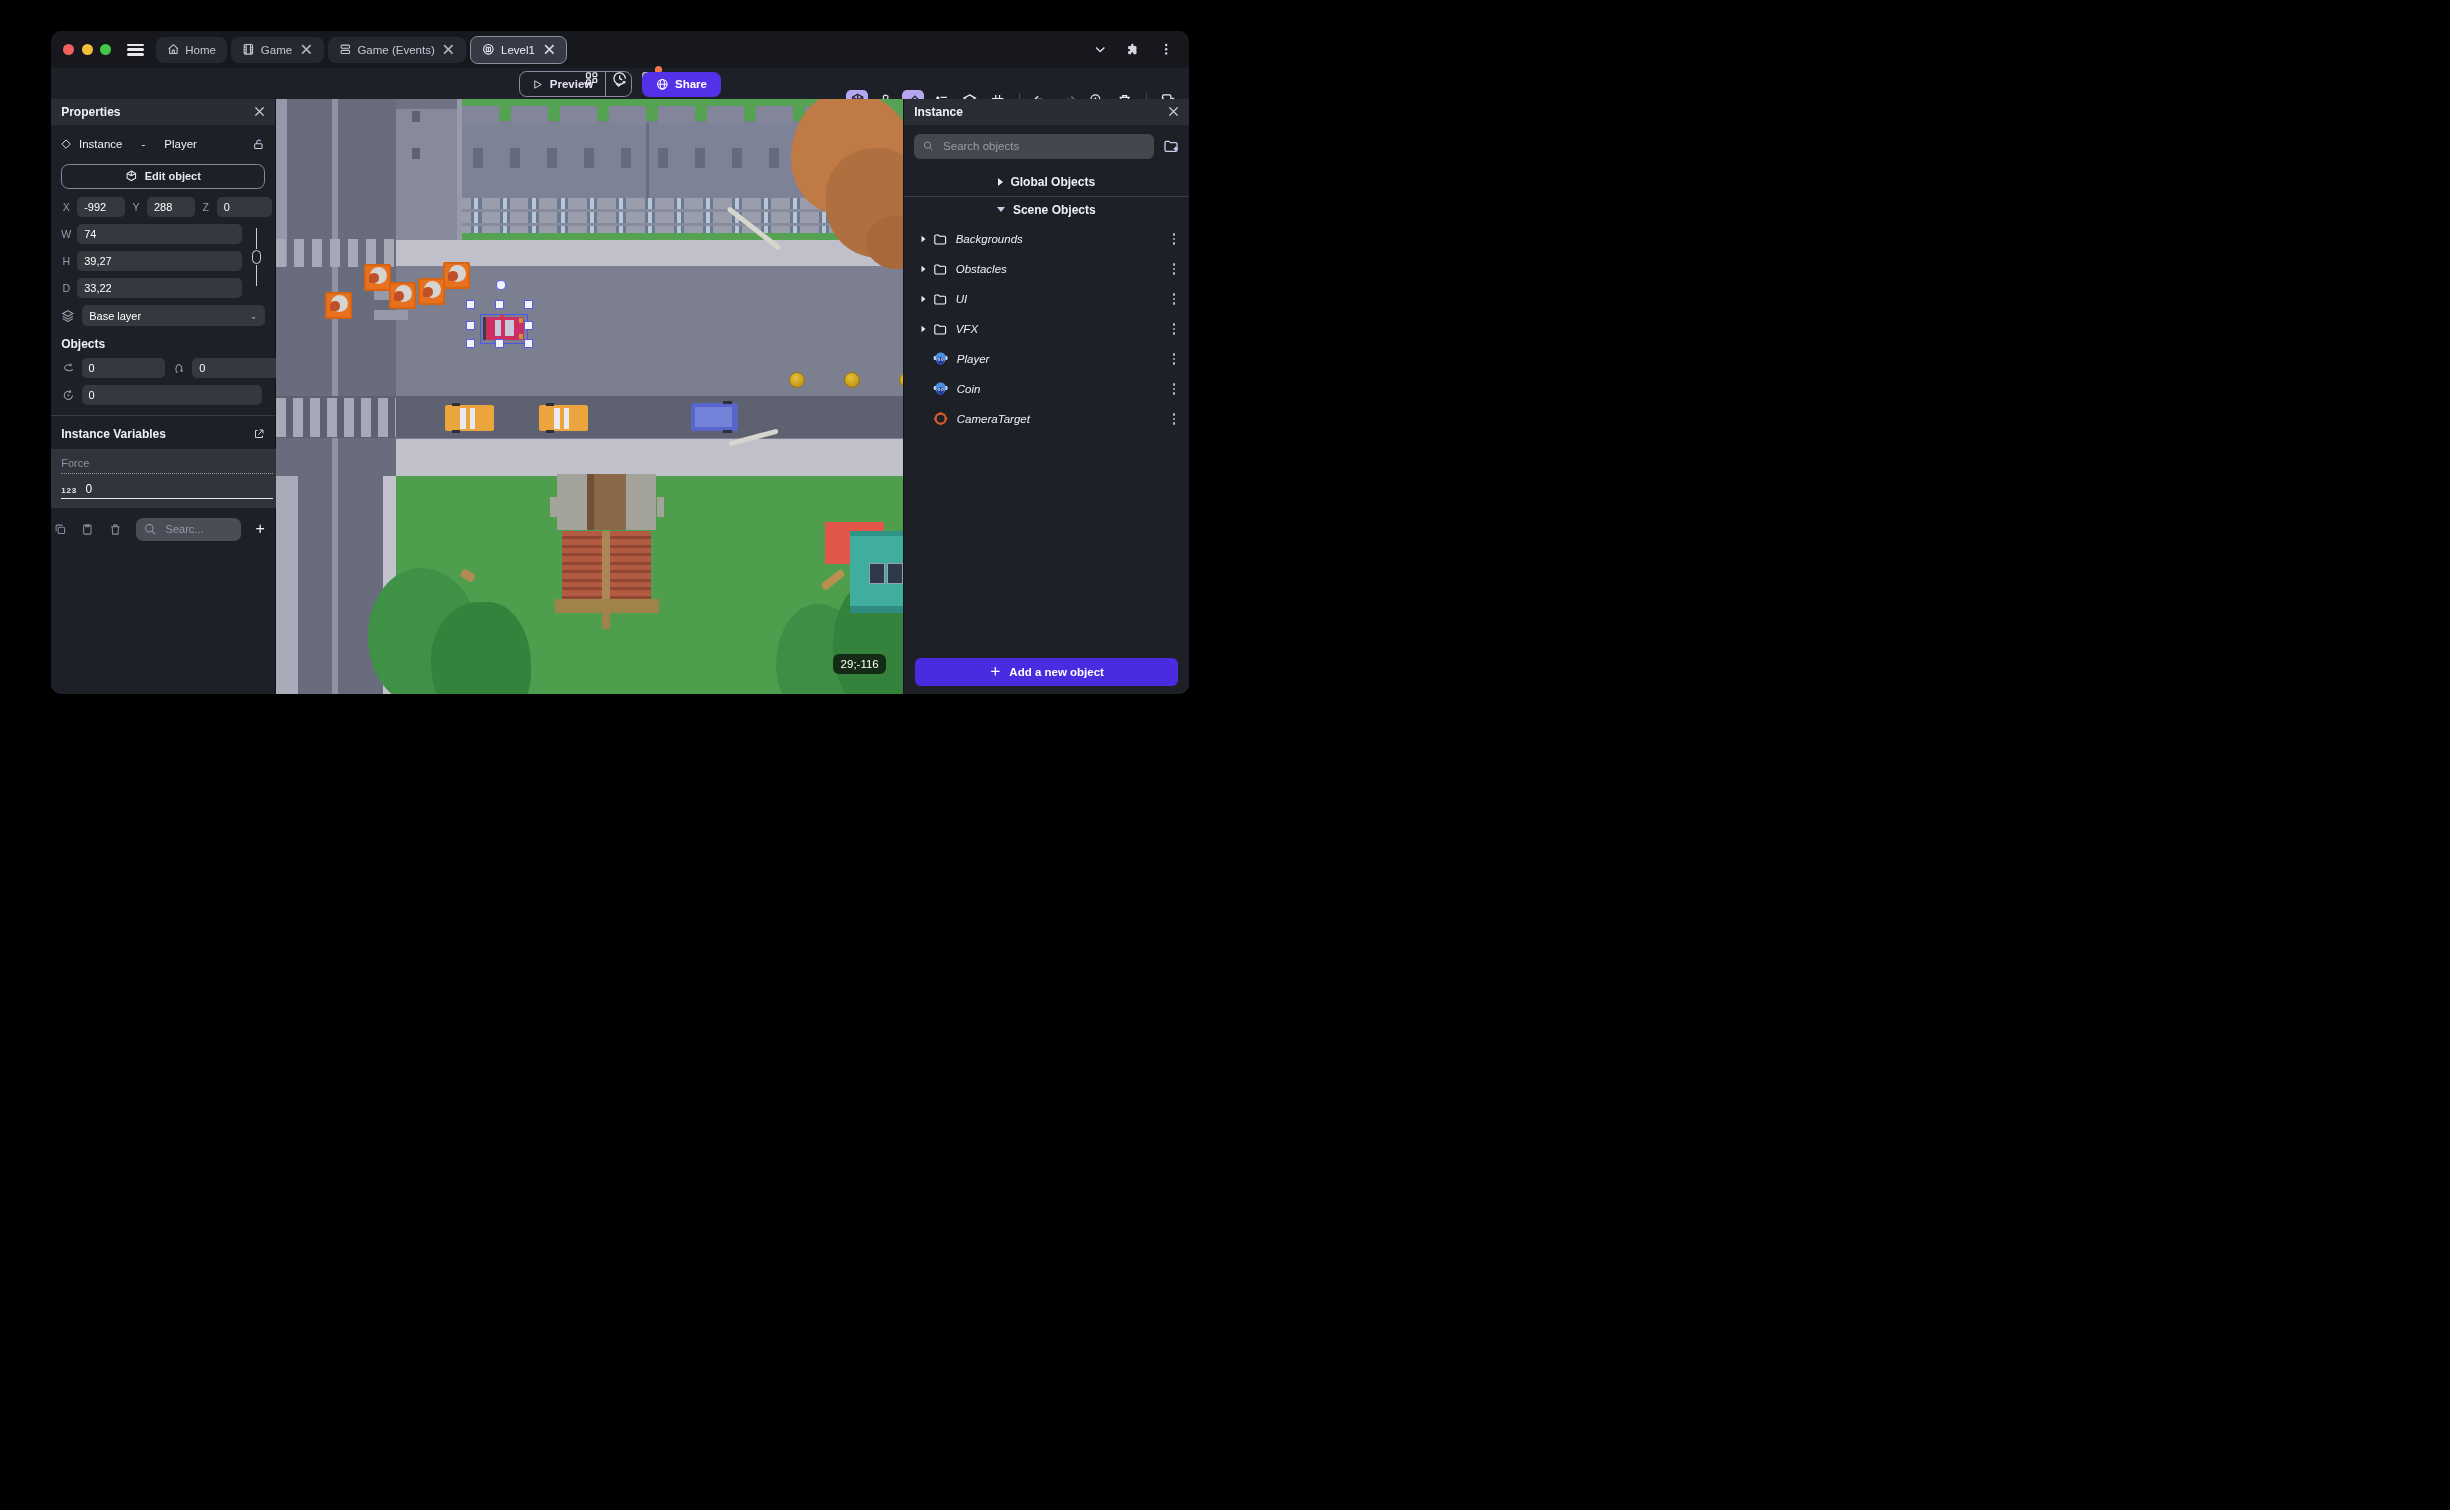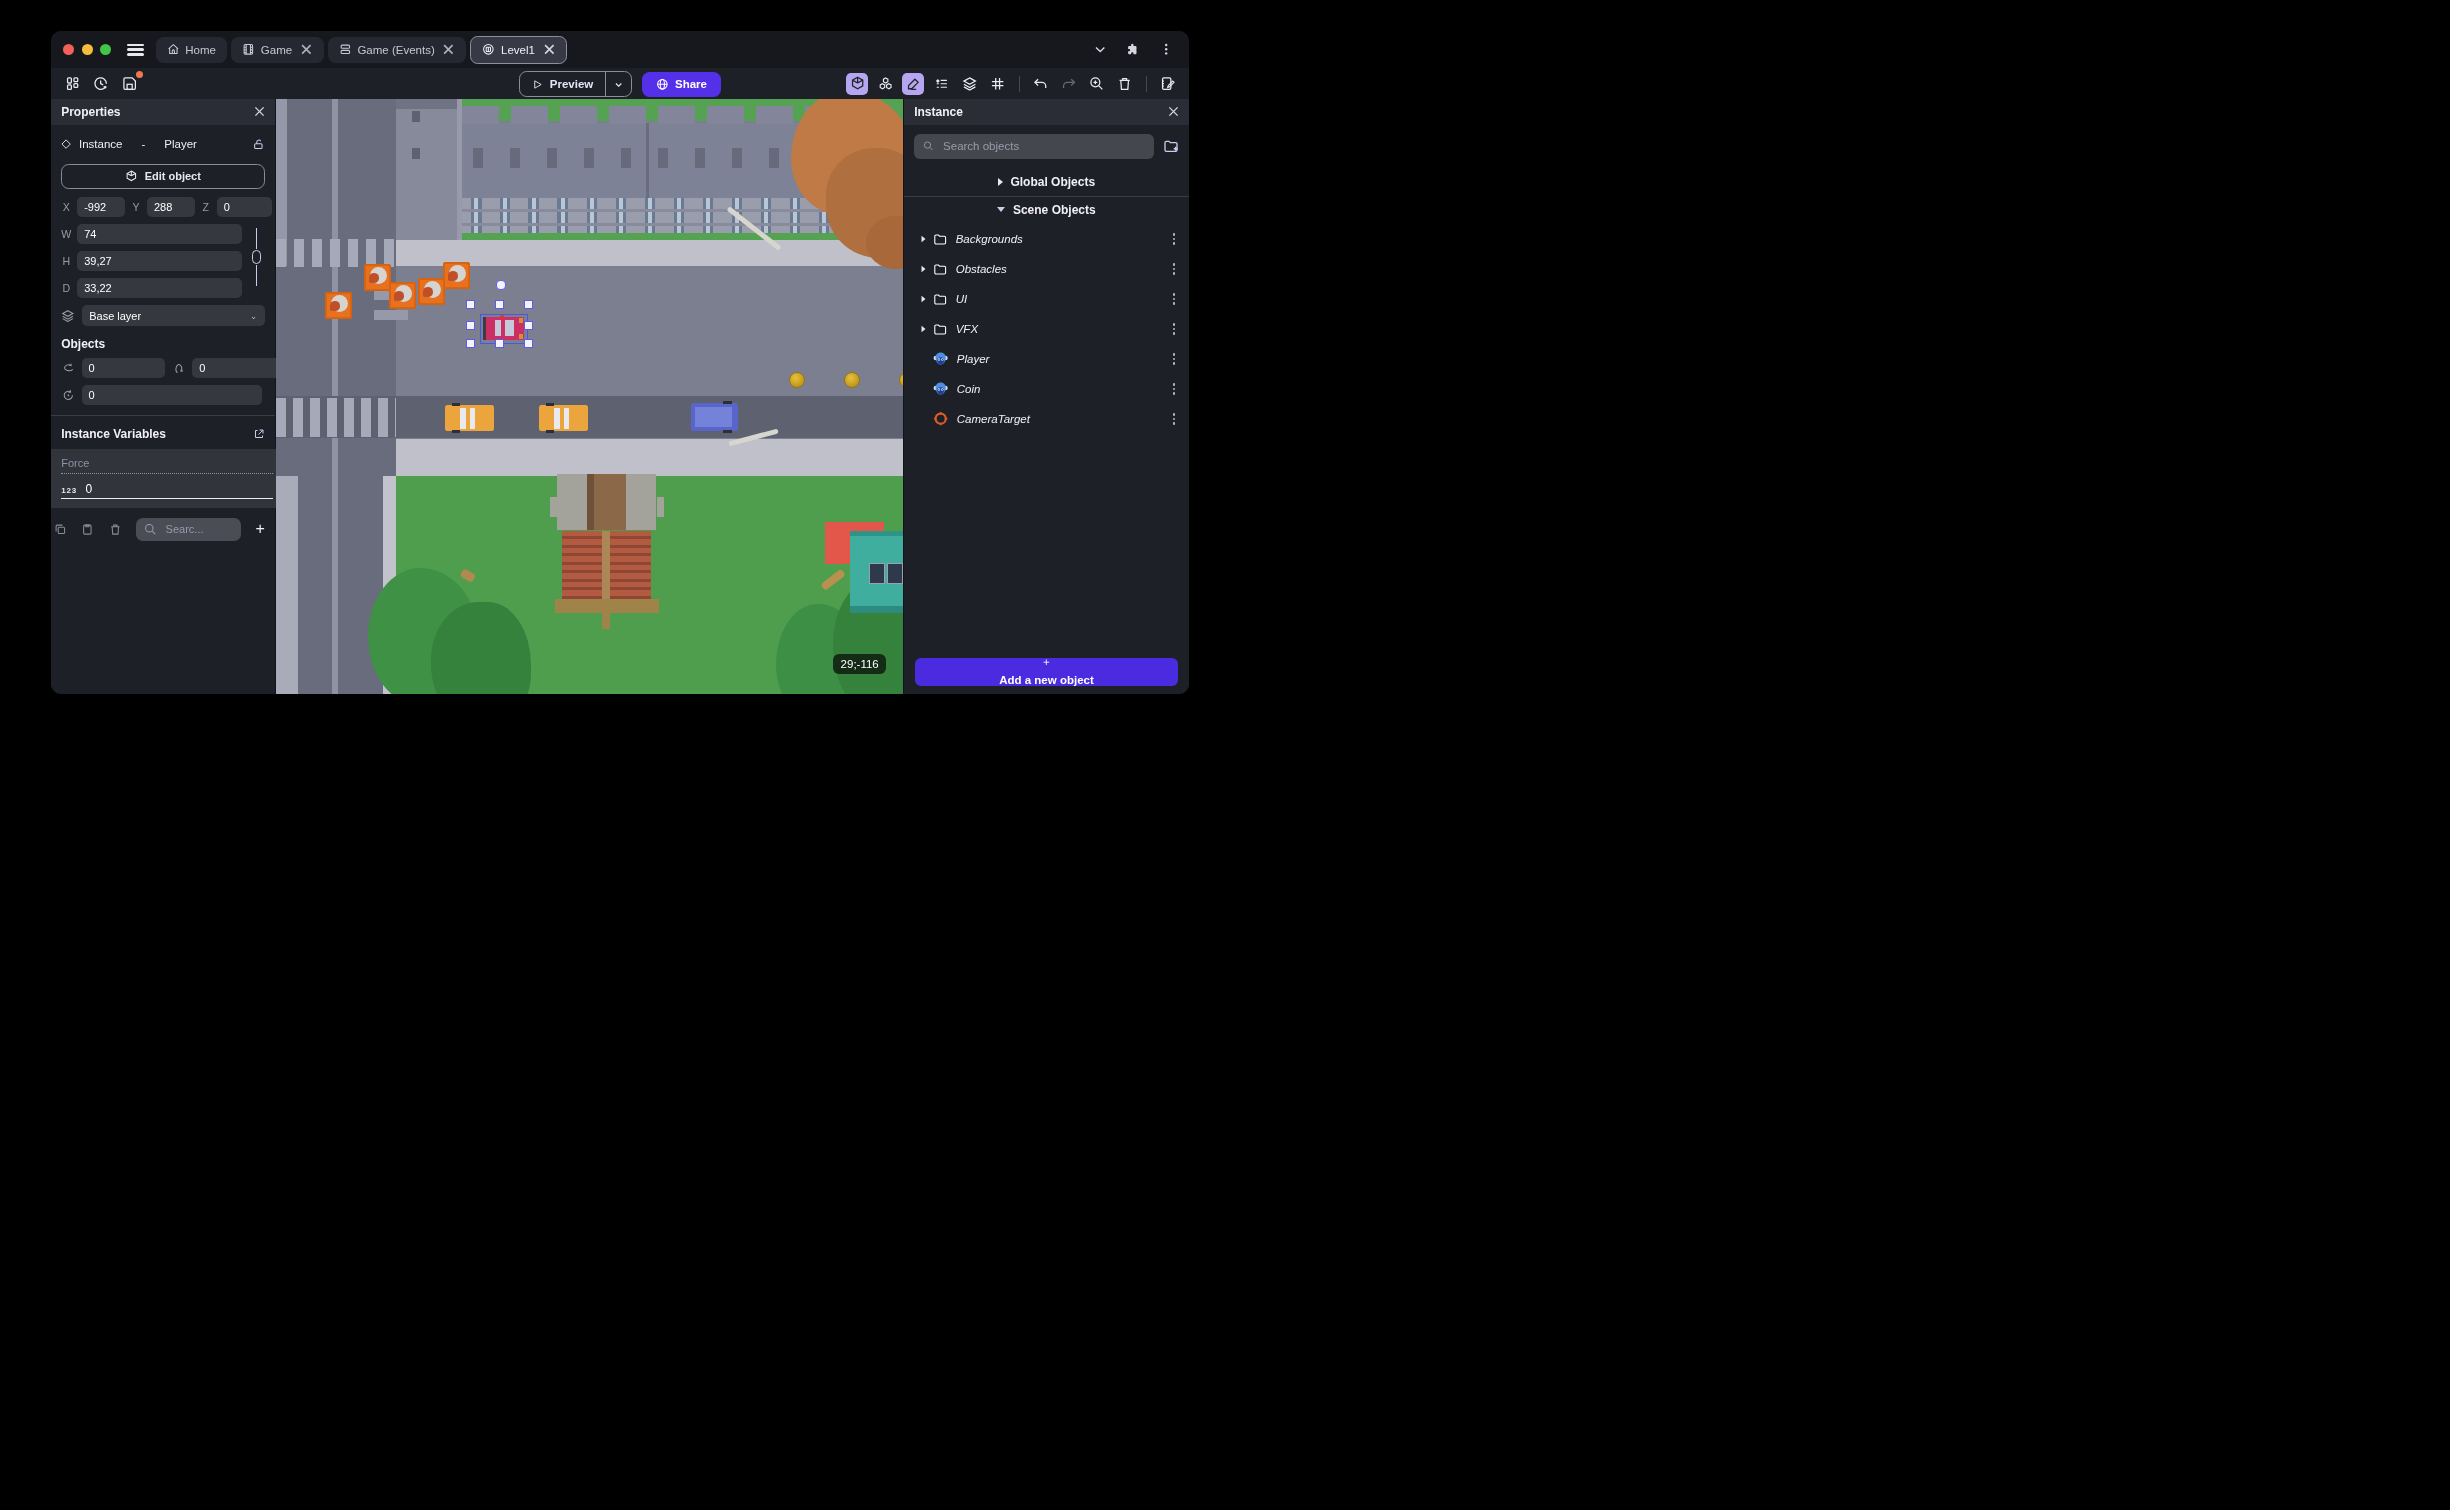--- a/index.html
+++ b/index.html
@@ -14,21 +14,21 @@
   .hamburger b{height:2.1px;background:#e7e7ee;border-radius:1.7px;}
   .tabs{display:flex;gap:4.2px;align-items:center;flex:1;}
   .tab{display:flex;align-items:center;gap:6px;height:26px;padding:0 11px;border-radius:7.6px;
     background:#262831;color:#c7c7d3;font-size:11.5px;cursor:pointer;white-space:nowrap;}
   .tab svg{width:12.7px;height:12.7px;}
   .tab.active{background:#373a45;color:#f0eef8;border:0.8px solid #8e8ea0;}
   .tab .x{display:flex;opacity:.85;margin-left:1.7px;}
   .tbar-right{display:flex;align-items:center;gap:18.7px;color:#d6d6e0;margin-right:3.4px;}
   .tbar-right svg{width:14.4px;height:14.4px;}
   
-  .toolbar{height:31px;background:#1e2028;display:flex;align-items:center;position:relative;padding:0 10.2px;}
+  .toolbar{height:31px;background:#1e2028;display:flex;align-items:center;position:relative;padding:0 10.2px;flex-direction:column;}
   .tool-ic{width:22px;height:22px;display:flex;align-items:center;justify-content:center;color:#e9e9f2;position:relative;cursor:pointer;border-radius:5.1px;}
   .tool-ic svg{width:15.3px;height:15.3px;}
   .tool-ic.small svg{width:13.6px;height:13.6px;}
   .tool-ic.active{background:#b6a6f2;color:#23242c;}
   .tool-ic.dim{color:#676a78;}
   .lgroup{display:flex;gap:6.8px;}
   .dot{position:absolute;top:-1.7px;right:-2.5px;width:7.6px;height:7.6px;border-radius:50%;}
   .center-btns{position:absolute;left:468px;top:3.4px;display:flex;gap:10.2px;align-items:center;}
   .preview{display:flex;align-items:center;height:24px;border:0.8px solid #8c8c9e;border-radius:7.6px;color:#e8e4f6;overflow:hidden;cursor:pointer;}
   .preview .pmain{display:flex;align-items:center;gap:6.8px;padding:0 12px;font-weight:700;font-size:11.5px;}
@@ -91,21 +91,21 @@
   .caret{width:0;height:0;border-top:4.2px solid transparent;border-bottom:4.2px solid transparent;border-left:5.1px solid #e8e8f0;}
   .caret.open{border-left:none;border-right:none;border-top:5.1px solid #cfcaea;border-left:4.2px solid transparent;border-right:4.2px solid transparent;margin-top:1.7px;}
   .objrow{display:flex;align-items:center;height:30px;padding:0 10.2px;cursor:pointer;}
   .objrow .caret{transform:scale(.8);margin-right:6.8px;}
   .objrow svg.fold{width:14.4px;height:14.4px;color:#fff;margin-right:8.5px;flex:none;}
   .objrow .oicon{width:15.3px;height:15.3px;margin-right:8.5px;flex:none;}
   .objrow .olab{font-size:11.5px;color:#f2f0f8;font-style:italic;}
   .kebab{margin-left:auto;display:flex;flex-direction:column;gap:2.1px;padding:3.4px;cursor:pointer;}
   .kebab i{width:2.5px;height:2.5px;border-radius:50%;background:#b8b2d2;display:block;}
   .addbtn{position:absolute;left:11px;right:11px;bottom:9.3px;height:28px;border-radius:6px;display:flex;
-    align-items:center;justify-content:center;gap:7.6px;color:#fff;font-weight:700;font-size:11.5px;cursor:pointer;flex-direction:column;}
+    align-items:center;justify-content:center;gap:7.6px;color:#fff;font-weight:700;font-size:11.5px;cursor:pointer;}
   
   .viewport{flex:1;position:relative;overflow:hidden;background:#7c7f8f;}
   .abs{position:absolute;}
   .handle{position:absolute;width:9.3px;height:9.3px;background:#f4f4f8;border:1.7px solid #5b5bf0;box-sizing:border-box;}
   .crate{position:absolute;width:27px;height:27px;background:#e8711f;border-radius:2.5px;box-shadow:inset 0 0 0 1.7px #d4620f;}
   .crate .c1{position:absolute;left:6px;top:3.4px;width:17px;height:17px;border-radius:50%;background:#d6d4d0;}
   .crate .c2{position:absolute;left:5.1px;top:9.3px;width:10.2px;height:9.3px;border-radius:50% 50% 50% 20%;background:#bf4f28;}
   .coin{position:absolute;width:16px;height:16px;border-radius:50%;background:radial-gradient(circle at 40% 35%,#e8c23a,#c1951b 72%);border:1.7px solid #9a7512;box-sizing:border-box;}
   .badge{position:absolute;left:557px;top:555px;background:rgba(14,26,14,.82);border-radius:6px;color:#fff;
     font-weight:400;font-size:11.5px;padding:4.2px 7.6px;}

